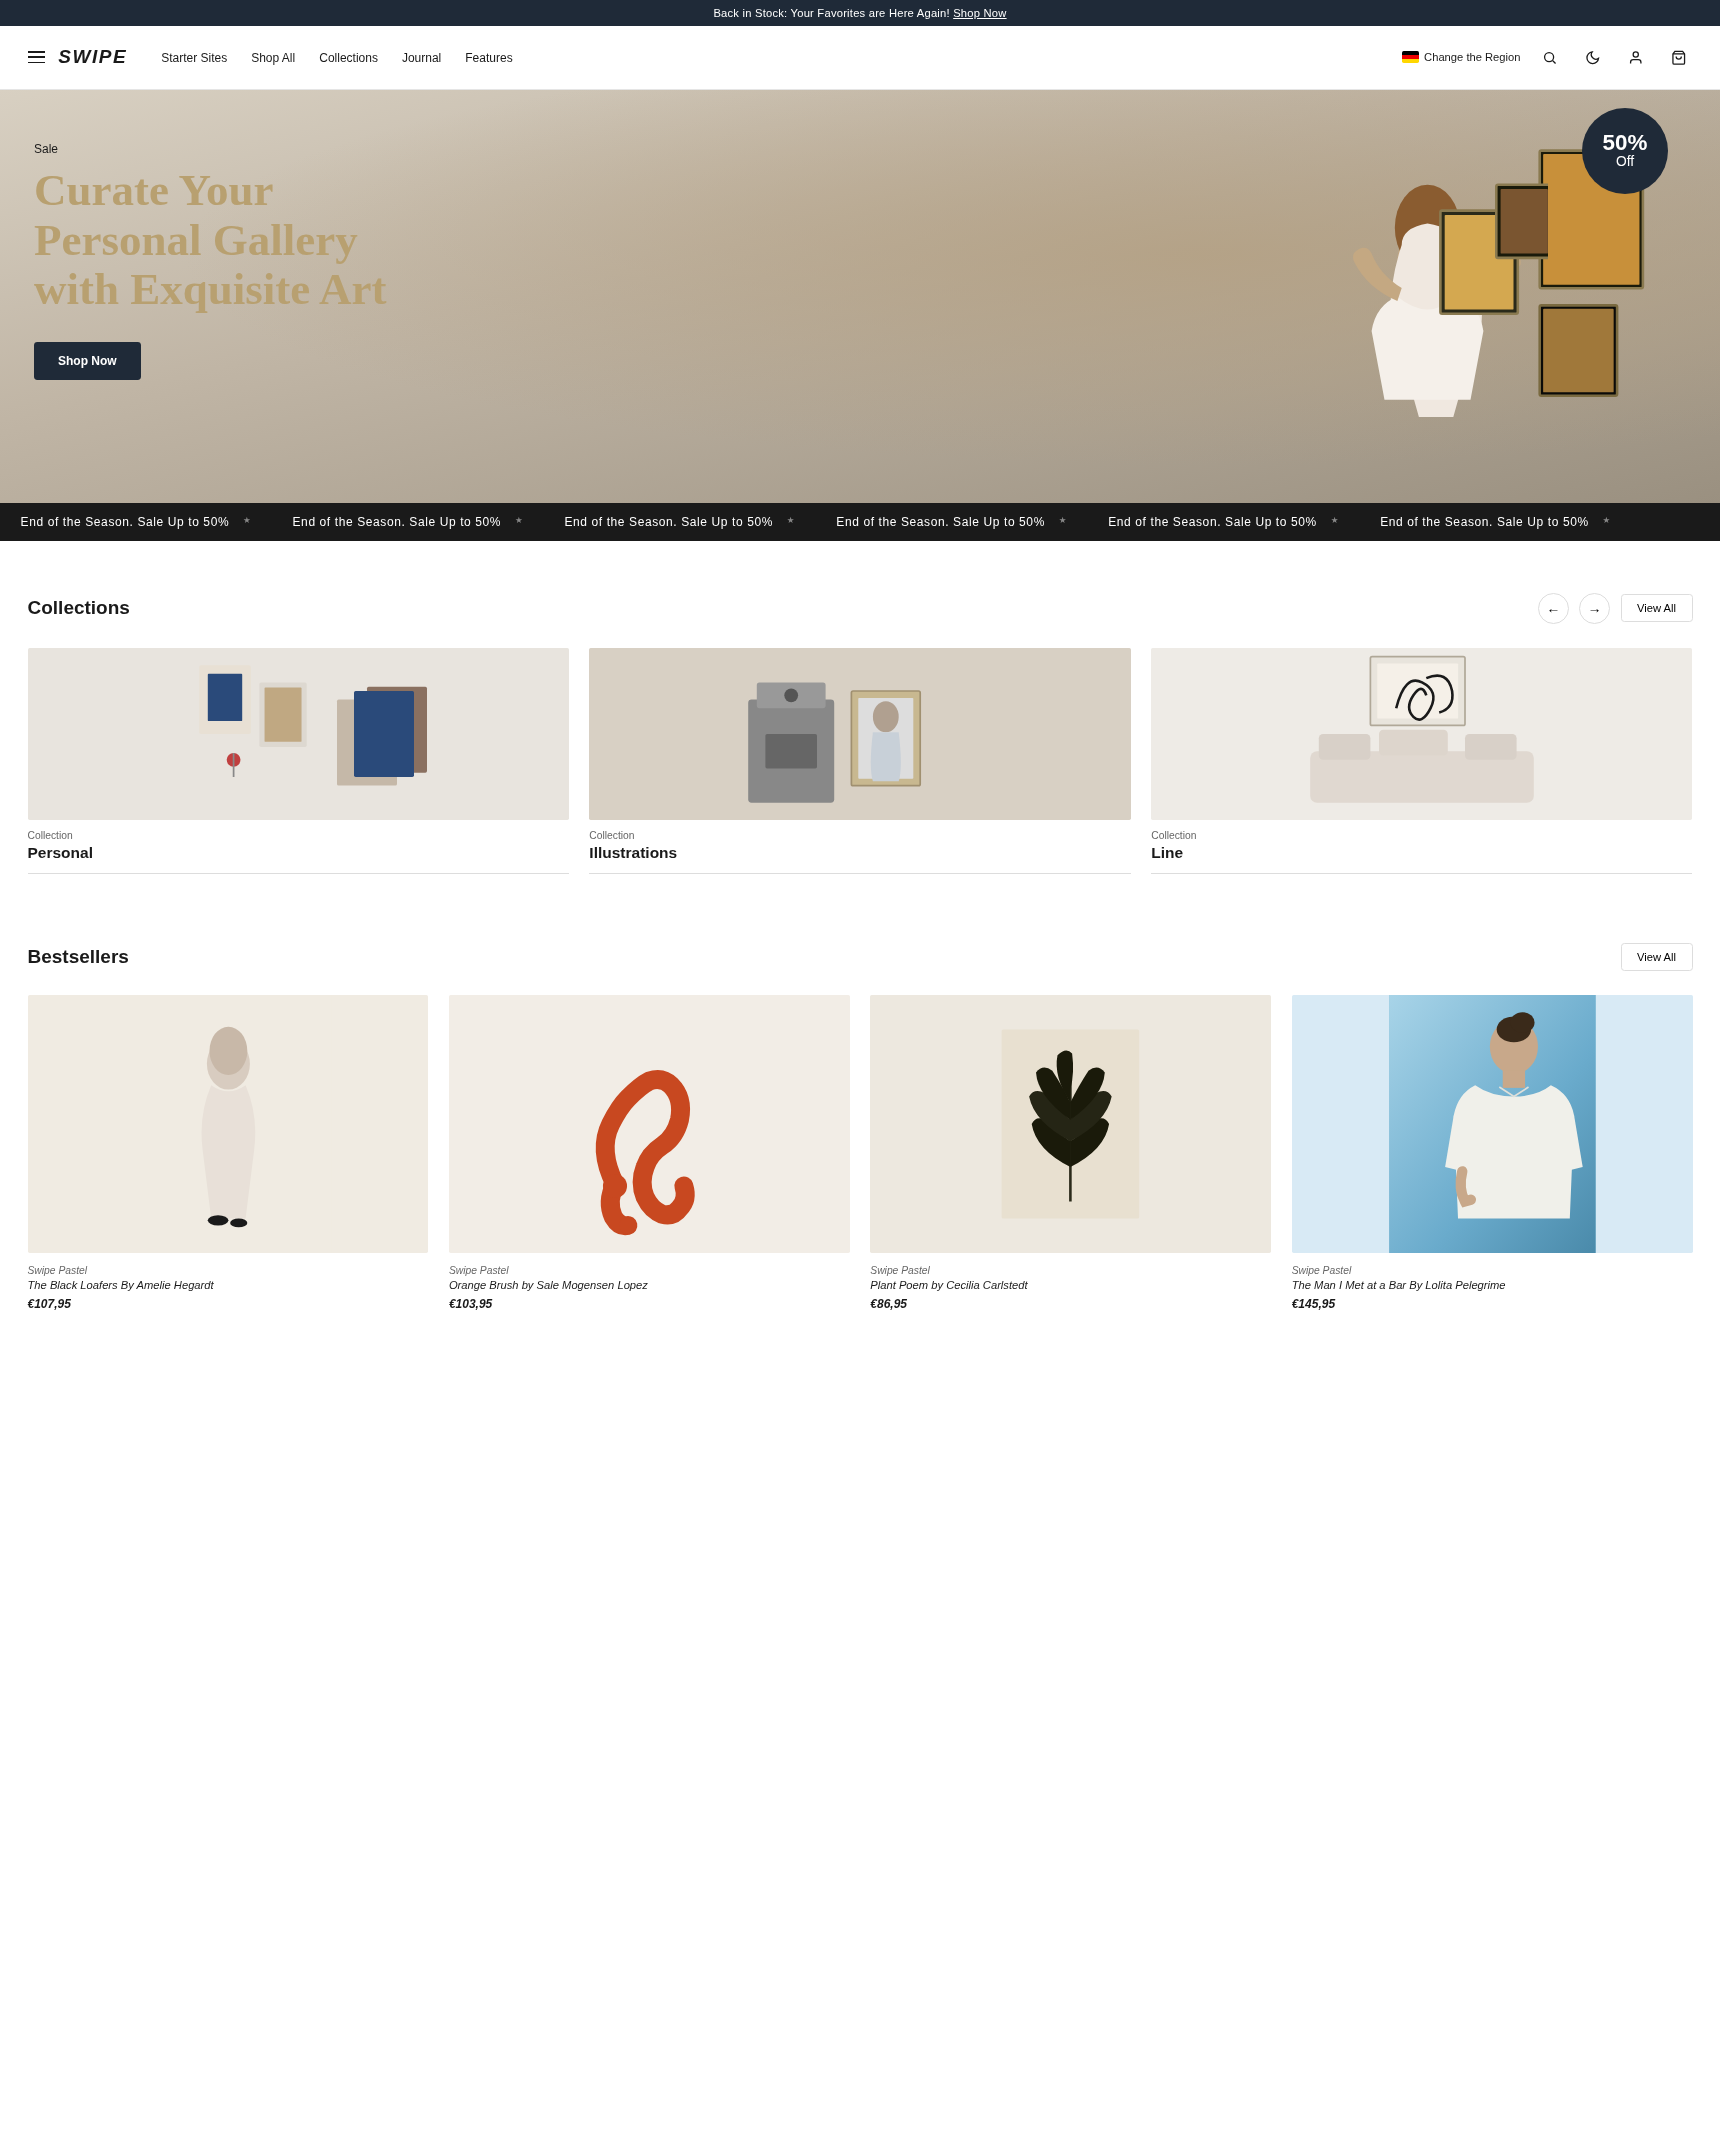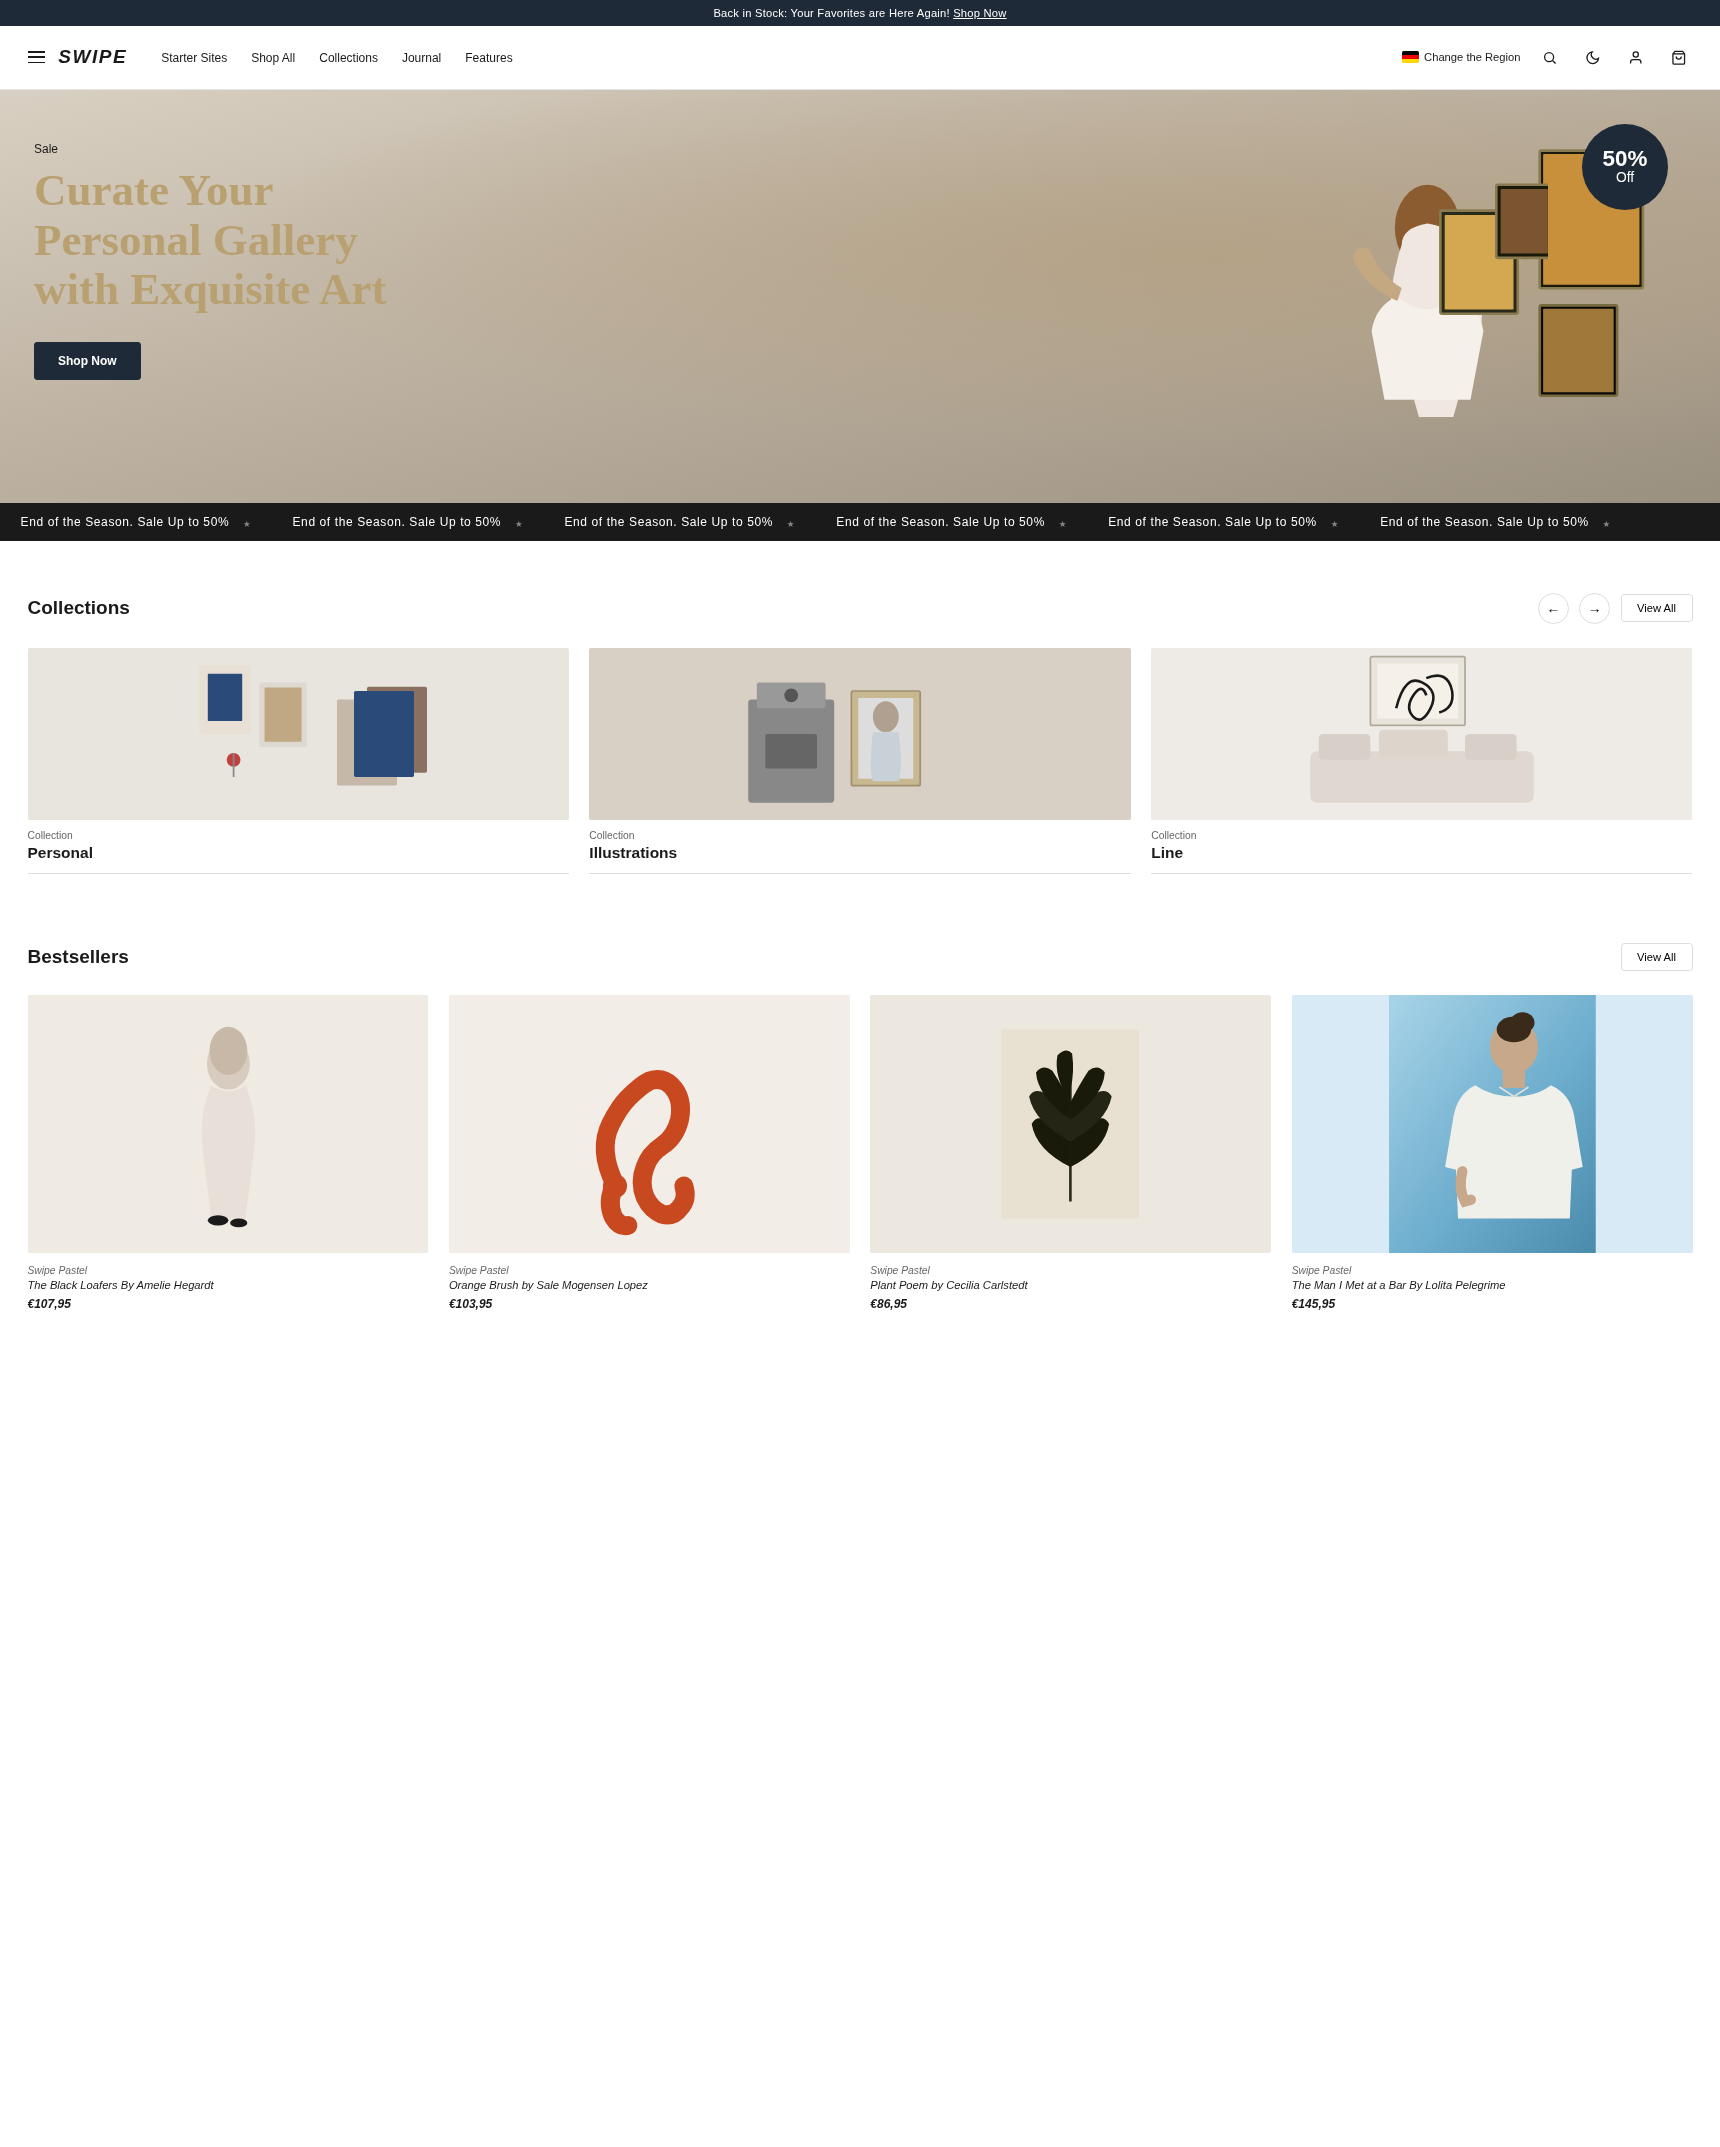--- a/index.html
+++ b/index.html
@@ -126,21 +126,21 @@
       border: none;
       padding: 12px 24px;
       font-size: 12px;
       font-weight: 600;
       cursor: pointer;
       border-radius: 3.4px;
     }
     .hero-badge {
       position: absolute;
       right: 52px;
-      top: 34px;
+      top: 18px;
       width: 86px;
       height: 86px;
       background: #1f2a38;
       border-radius: 50%;
       display: flex;
       align-items: center;
       justify-content: center;
       flex-direction: column;
       z-index: 3;
     }
@@ -166,21 +166,21 @@
       font-size: 12px;
       letter-spacing: 0.05em;
     }
     .marquee-inner {
       display: inline-flex;
       gap: 0;
       animation: marquee 20s linear infinite;
     }
     .marquee-item {
       display: inline-flex;
-      align-items: flex-end;
+      align-items: flex-start;
       gap: 13.8px;
       padding: 0 20.6px;
     }
     .marquee-star { font-size: 8.6px; color: #888; }
     @keyframes marquee {
       from { transform: translateX(0); }
       to { transform: translateX(-50%); }
     }
 
     

